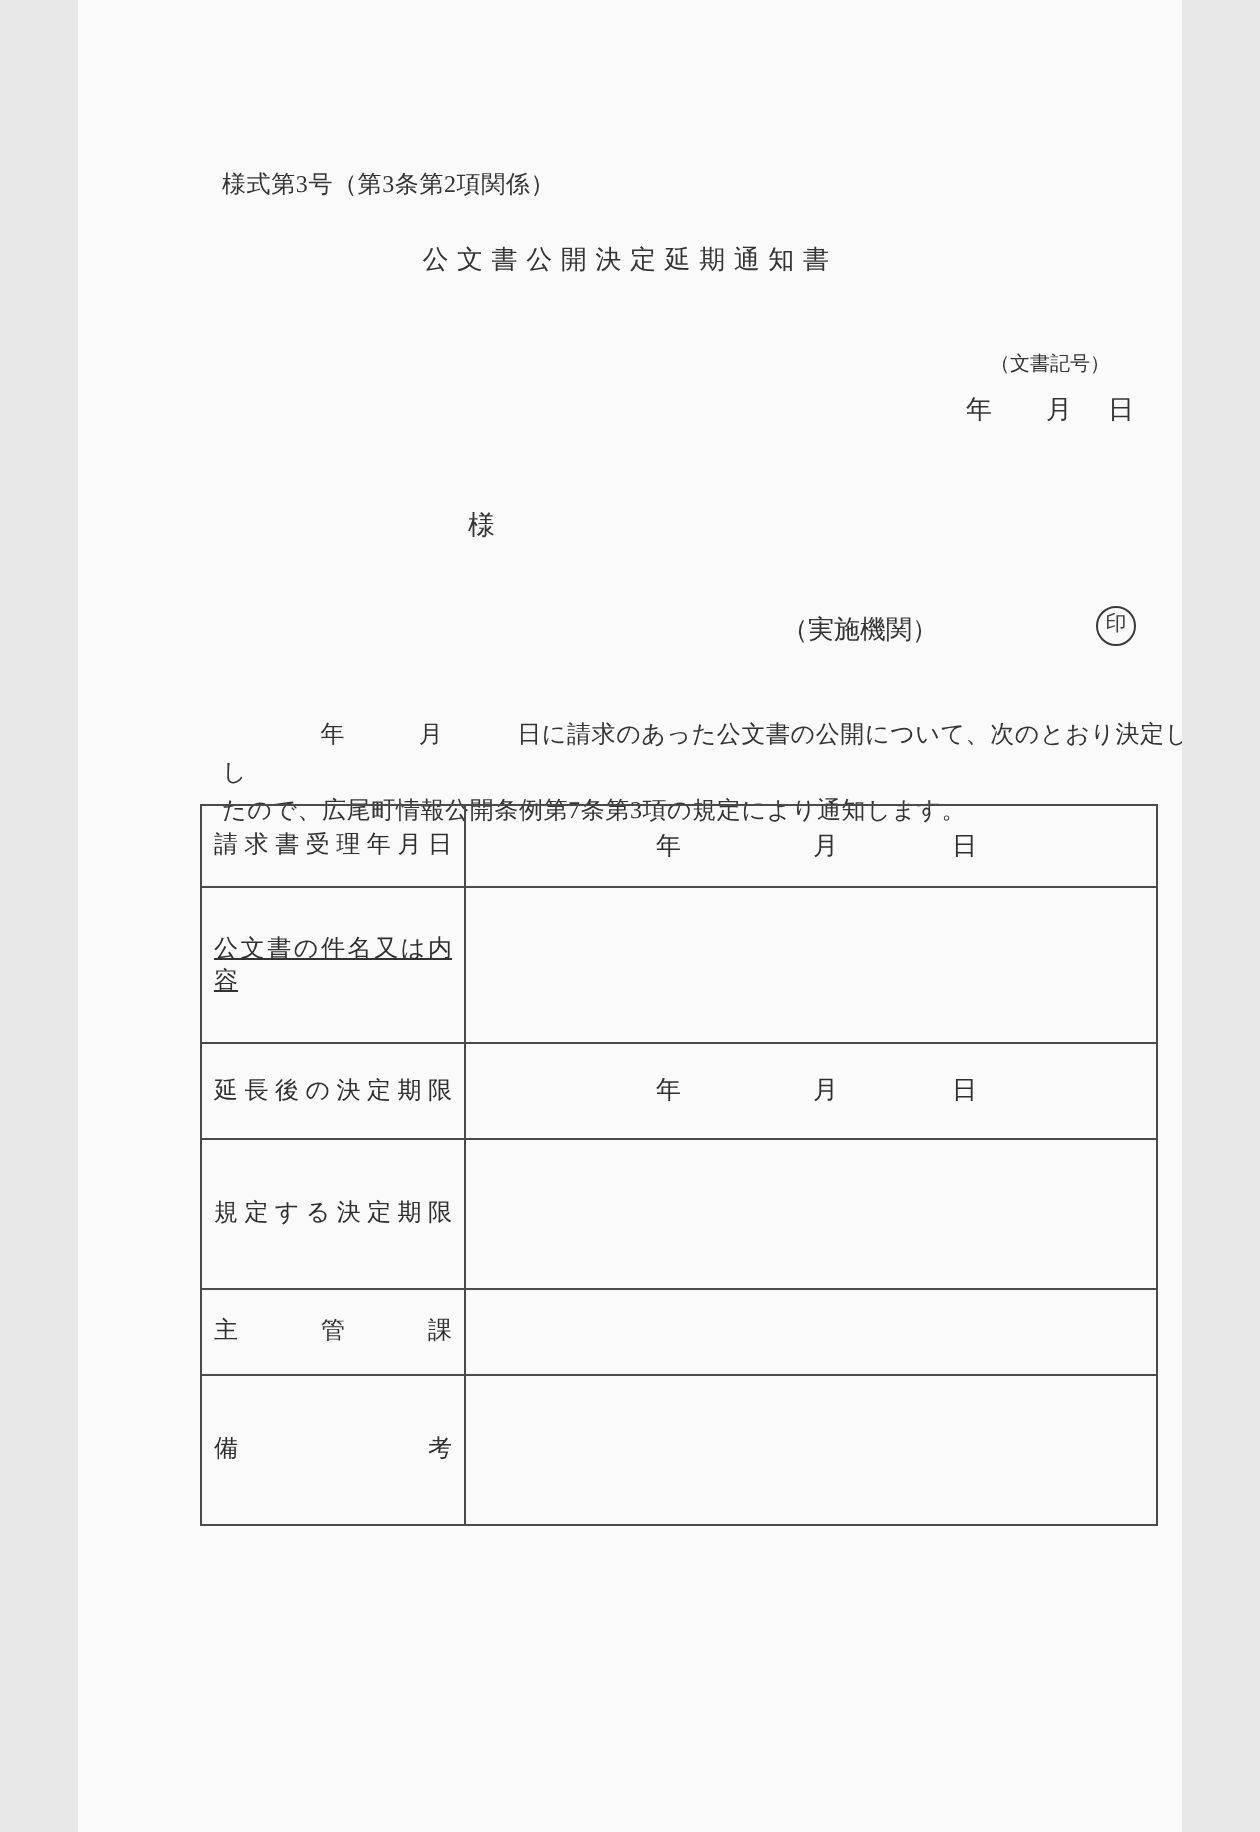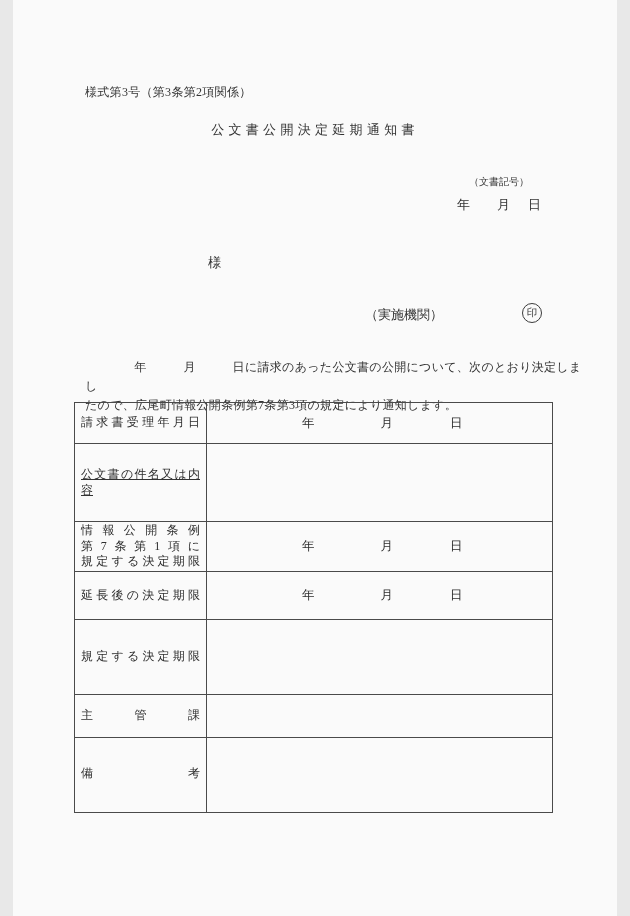--- a/index.html
+++ b/index.html
@@ -1,19 +1,19 @@
 <!DOCTYPE html>
 <html><head>
 <meta charset="utf-8">
 <style>
   * { margin: 0; padding: 0; box-sizing: border-box; }
   html, body { background: #e8e8e8; }
   .page {
     position: relative;
-    width: 604px;
+    width: 552px;
     height: 916px;
     background: #fafafa;
     font-family: "Liberation Serif", "DejaVu Serif", serif;
     color: #333333;
     overflow: hidden;
     margin: 0 auto;
   }
   .form-id {
     position: absolute;
     left: 72px; top: 84px;
@@ -133,42 +133,34 @@
         <tr style="height:41px;">
       <td class="lbl">請求書受理年月日</td>
       <td class="val">
         <span class="du du-y">年</span><span class="du du-m">月</span><span class="du du-d">日</span>
       </td>
     </tr>
     <tr style="height:78px;text-decoration:underline;">
       <td class="lbl">公文書の件名又は内容</td>
       <td class="val"></td>
     </tr>
-    <tr style="height:50px;">
-      <td class="lbl">情報公開条例
-第7条第1項に
-規定する決定期限</td>
-      <td class="val">
-        <span class="du du-y">年</span><span class="du du-m">月</span><span class="du du-d">日</span>
-      </td>
-    </tr>
     <tr style="height:48px;">
       <td class="lbl">延長後の決定期限</td>
       <td class="val">
         <span class="du du-y">年</span><span class="du du-m">月</span><span class="du du-d">日</span>
       </td>
     </tr>
     <tr style="height:75px;">
       <td class="lbl">規定する決定期限</td>
       <td class="val"></td>
     </tr>
     <tr style="height:43px;">
       <td class="lbl">主管課</td>
       <td class="val"></td>
     </tr>
-    <tr style="height:75px;font-family:Liberation Mono, monospace;">
+    <tr style="height:75px;">
       <td class="lbl">備考</td>
       <td class="val"></td>
     </tr>
   </tbody>
     </table>
 
 </div>
 
 </body></html>

